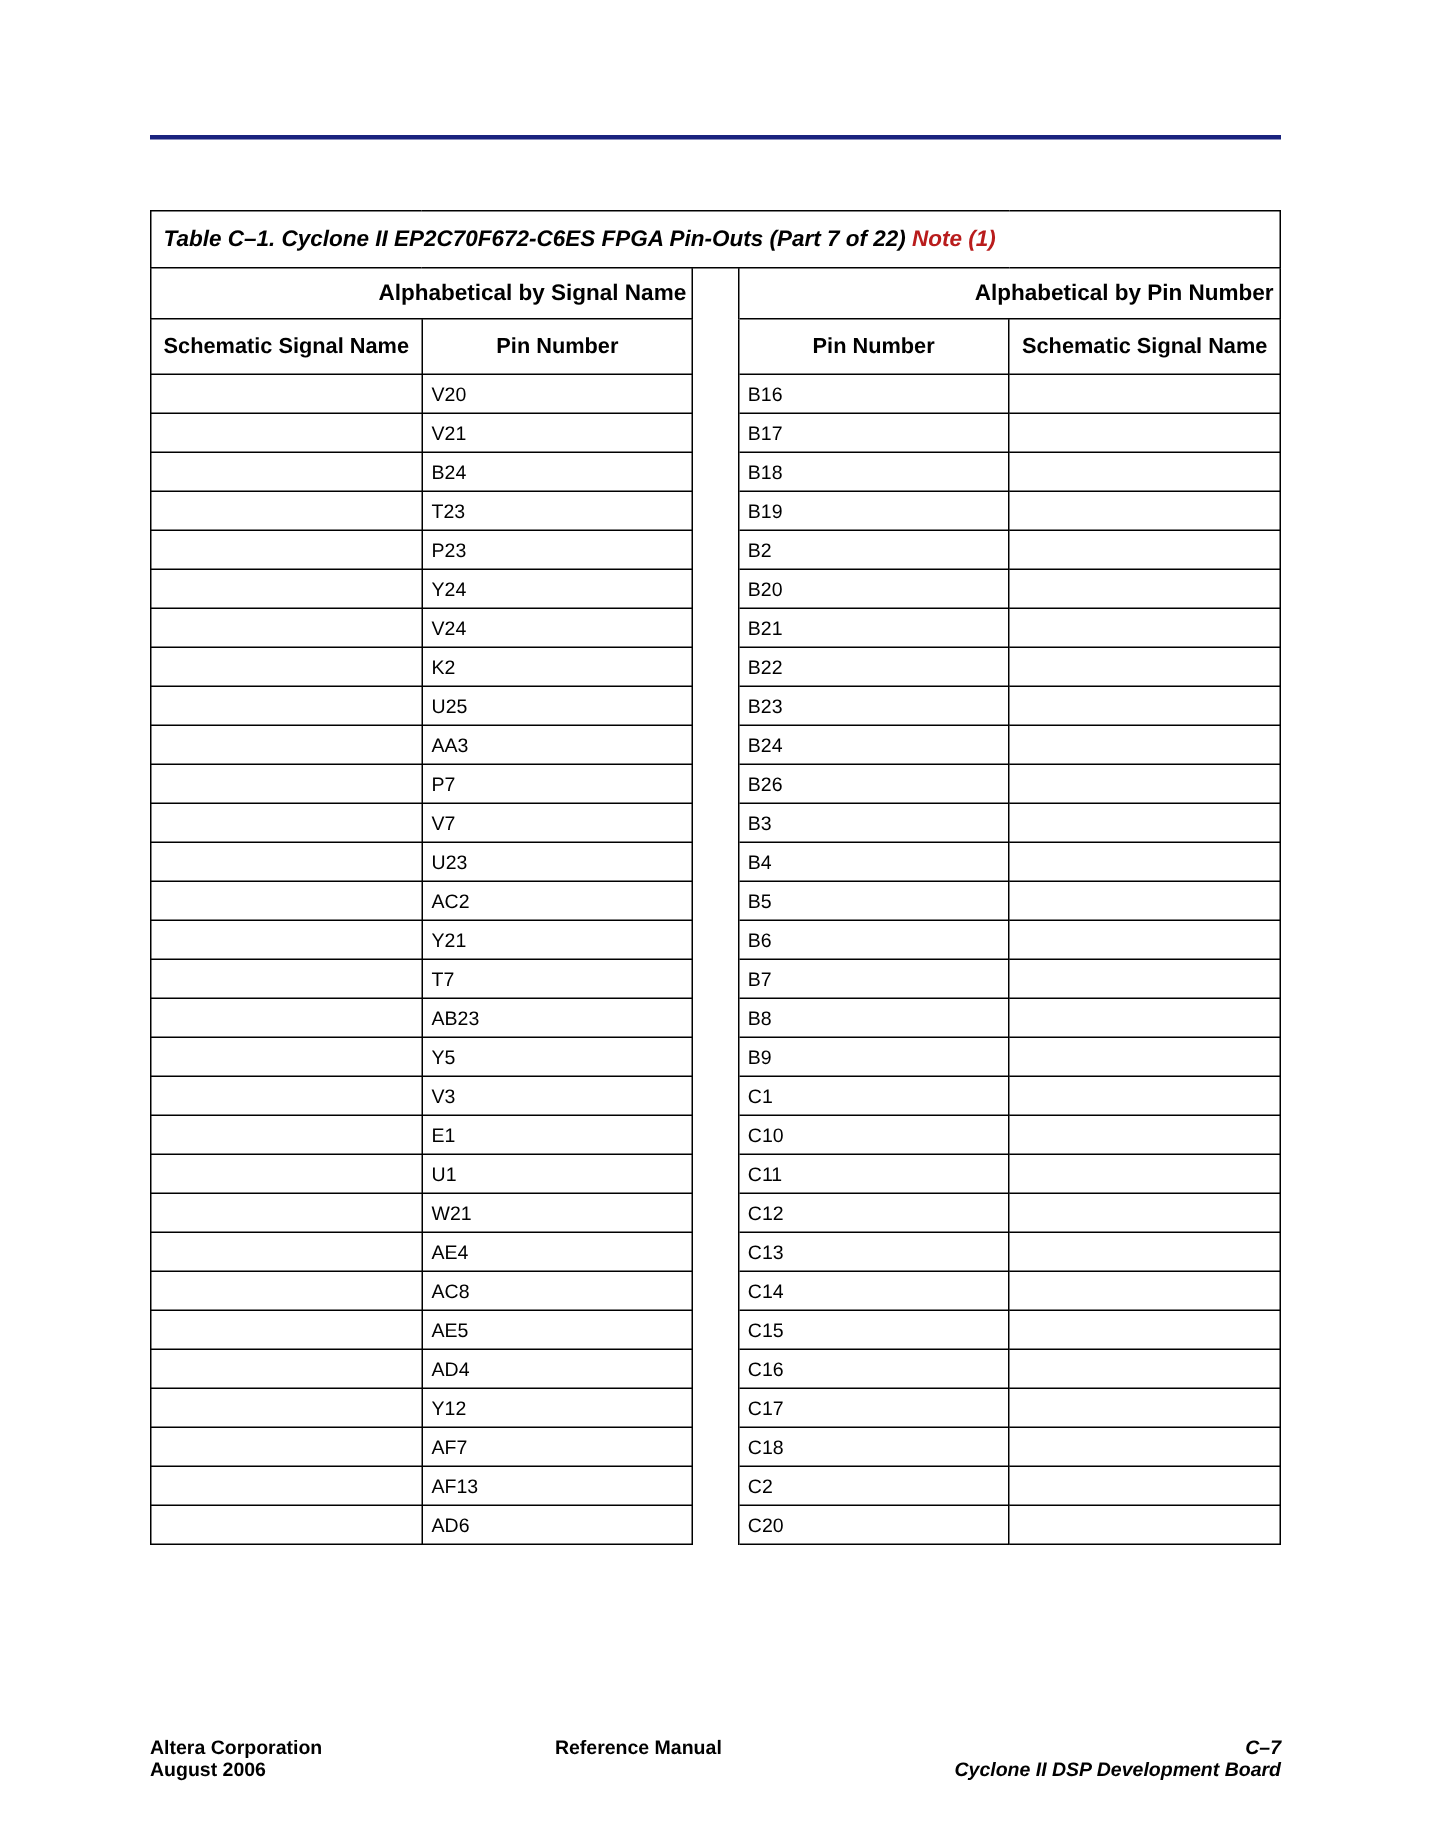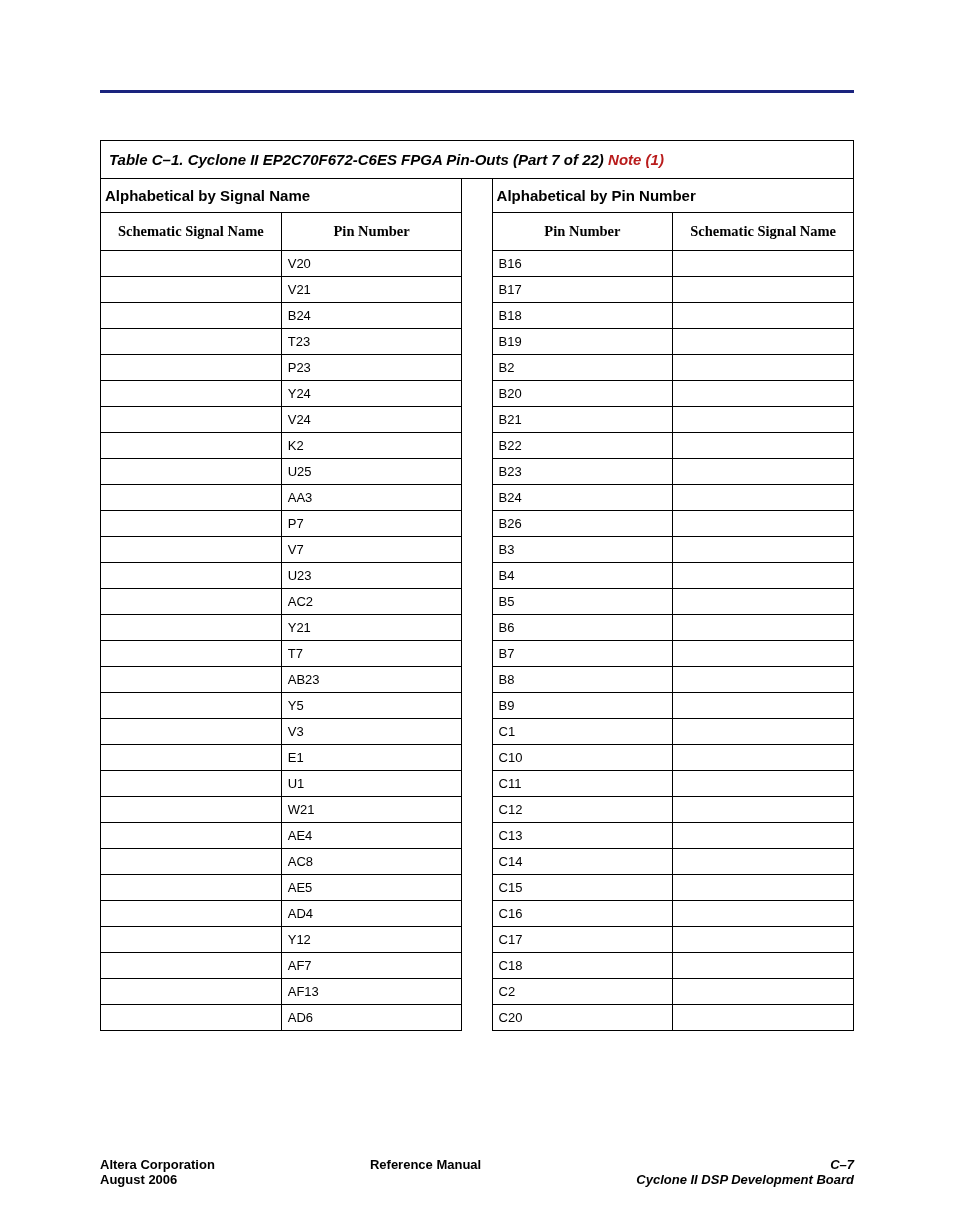--- a/index.html
+++ b/index.html
@@ -46,26 +46,26 @@
   }
   .caption-row .note-link {
     font-style: italic;
     color: #b91c1c;
     font-weight: 900;
   }
   .group-row th {
     font-family: "Arial Black", Arial, sans-serif;
     font-weight: 900;
     font-size: 15px;
-    text-align: left;
+    text-align: right;
     padding: 8px 4px;
     margin-left: 12px;
   }
   .col-row th {
-    font-family: Liberation Serif, serif;
+    font-family: Liberation Sans, sans-serif;
     font-weight: 900;
     font-size: 14.5px;
     text-align: center;
     padding: 10px 4px;
   }
   td.data {
     font-size: 13px;
     font-family: Arial, Helvetica, sans-serif;
     padding: 5px 6px;
     height: 26px;

